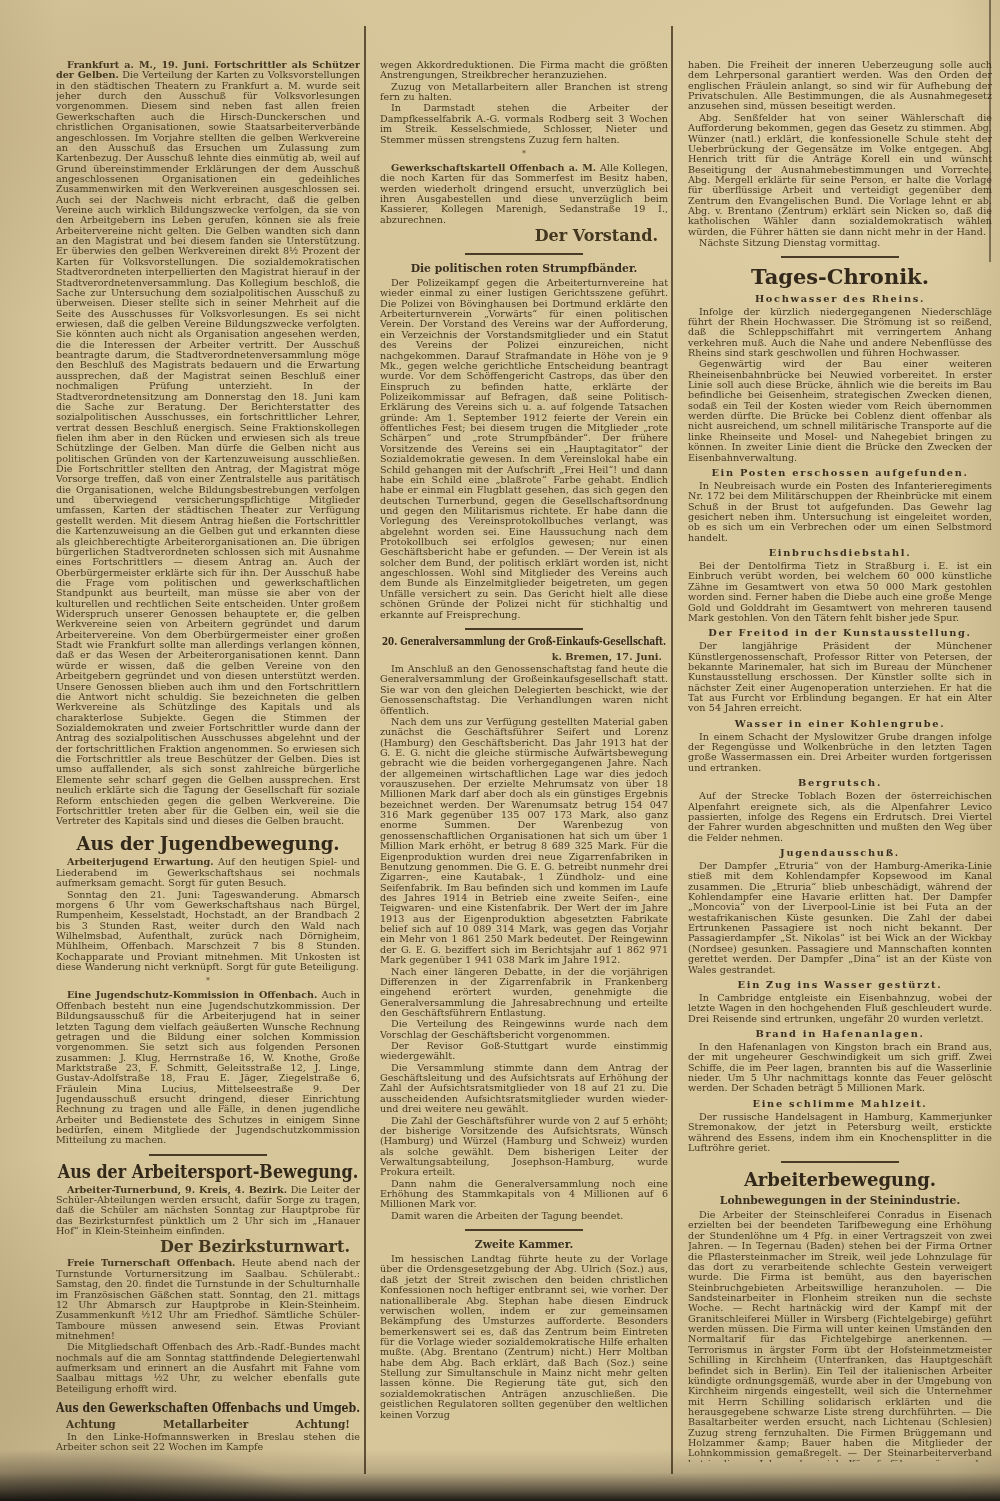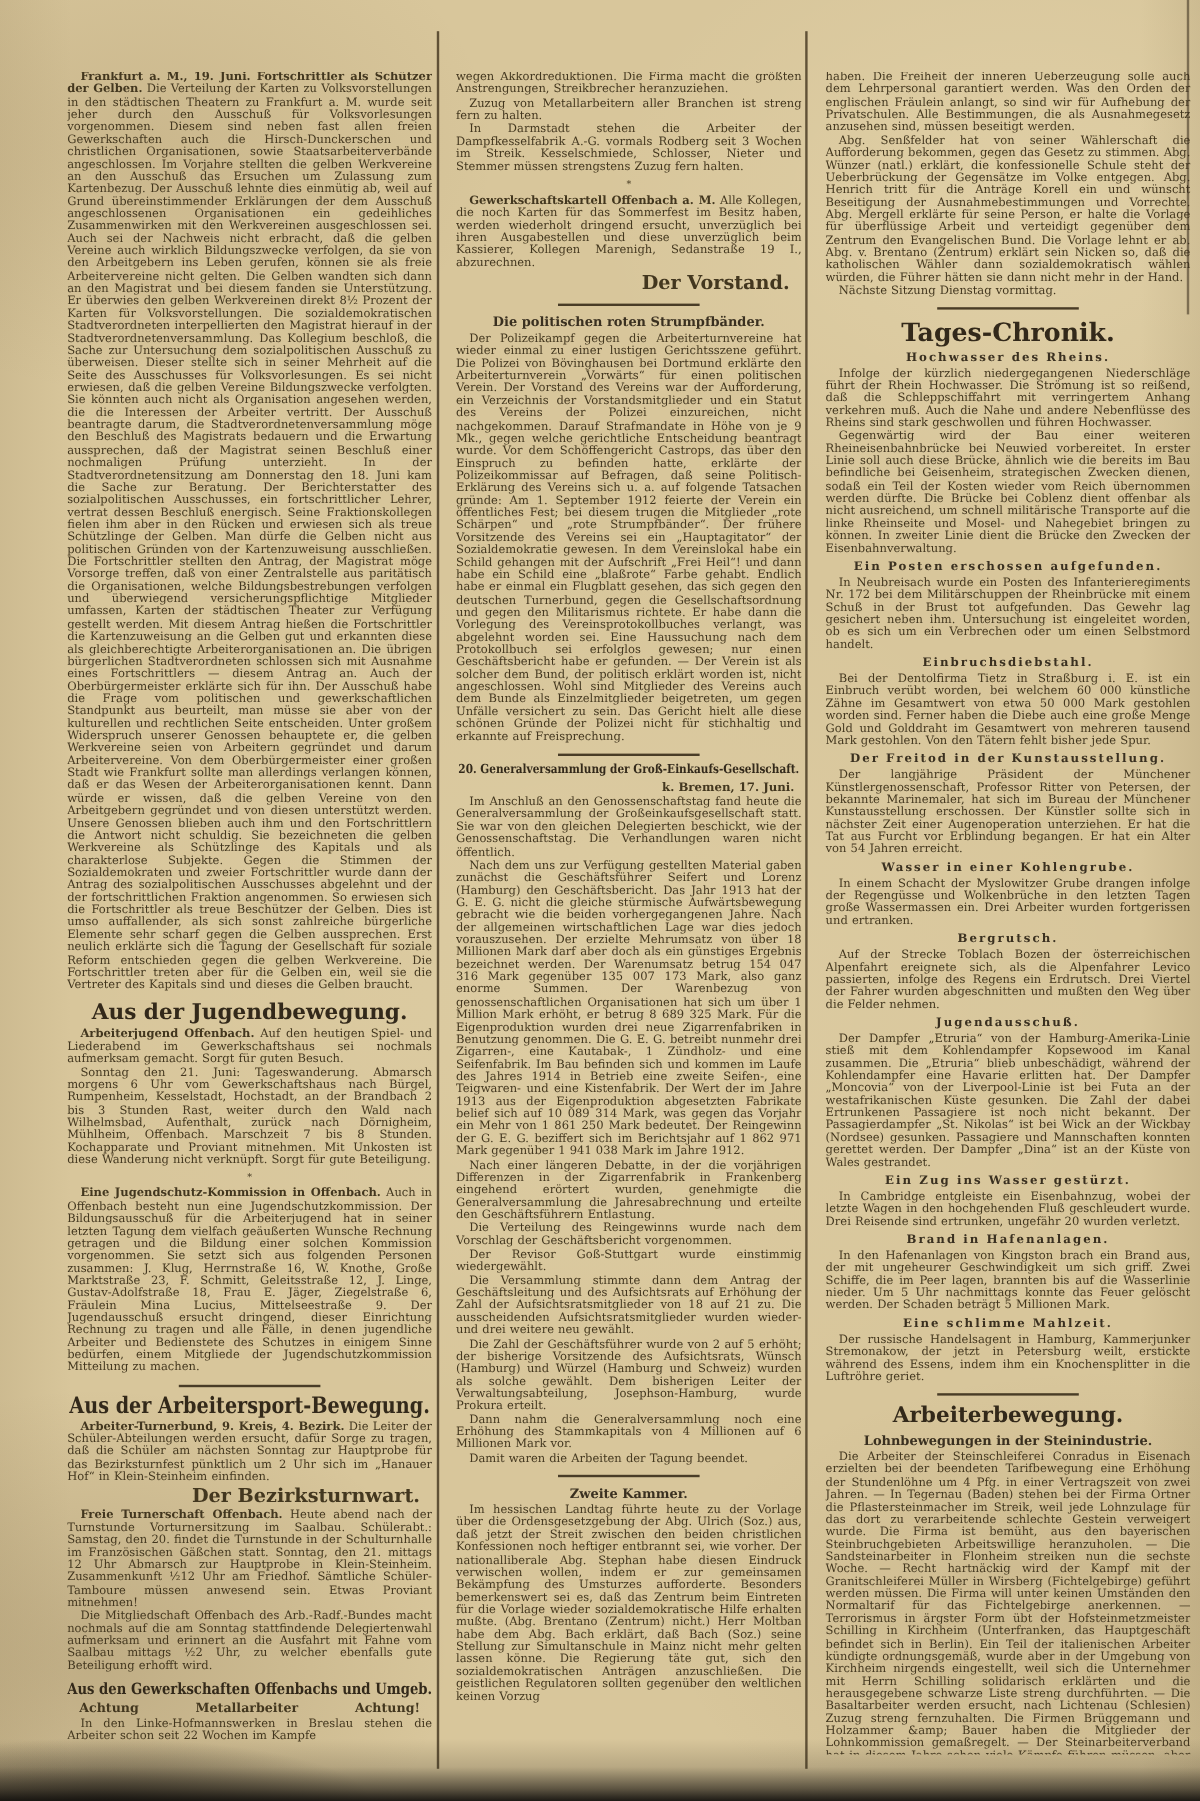--- a/index.html
+++ b/index.html
@@ -56,21 +56,21 @@
   .noticerow{display:flex;justify-content:space-between;font-weight:bold;font-size:10.5px;padding:0 10px;margin:3px 0 2px 0;}
 </style>
 </head>
 <body>
 
 <div class="page">
   <div class="cols">
     <div class="col col1">
         <p class="para"><b class="lead">Frankfurt a. M., 19. Juni. Fortschrittler als Schützer der Gelben.</b> <span>Die Verteilung der Karten zu Volksvorstellungen in den städtischen Theatern zu Frankfurt a. M. wurde seit jeher durch den Ausschuß für Volksvorlesungen vorgenommen. Diesem sind neben fast allen freien Gewerkschaften auch die Hirsch-Dunckerschen und christlichen Organisationen, sowie Staatsarbeiterverbände angeschlossen. Im Vorjahre stellten die gelben Werkvereine an den Ausschuß das Ersuchen um Zulassung zum Kartenbezug. Der Ausschuß lehnte dies einmütig ab, weil auf Grund übereinstimmender Erklärungen der dem Ausschuß angeschlossenen Organisationen ein gedeihliches Zusammenwirken mit den Werkvereinen ausgeschlossen sei. Auch sei der Nachweis nicht erbracht, daß die gelben Vereine auch wirklich Bildungszwecke verfolgen, da sie von den Arbeitgebern ins Leben gerufen, können sie als freie Arbeitervereine nicht gelten. Die Gelben wandten sich dann an den Magistrat und bei diesem fanden sie Unterstützung. Er überwies den gelben Werkvereinen direkt 8½ Prozent der Karten für Volksvorstellungen. Die sozialdemokratischen Stadtverordneten interpellierten den Magistrat hierauf in der Stadtverordnetenversammlung. Das Kollegium beschloß, die Sache zur Untersuchung dem sozialpolitischen Ausschuß zu überweisen. Dieser stellte sich in seiner Mehrheit auf die Seite des Ausschusses für Volksvorlesungen. Es sei nicht erwiesen, daß die gelben Vereine Bildungszwecke verfolgten. Sie könnten auch nicht als Organisation angesehen werden, die die Interessen der Arbeiter vertritt. Der Ausschuß beantragte darum, die Stadtverordnetenversammlung möge den Beschluß des Magistrats bedauern und die Erwartung aussprechen, daß der Magistrat seinen Beschluß einer nochmaligen Prüfung unterzieht. In der Stadtverordnetensitzung am Donnerstag den 18. Juni kam die Sache zur Beratung. Der Berichterstatter des sozialpolitischen Ausschusses, ein fortschrittlicher Lehrer, vertrat dessen Beschluß energisch. Seine Fraktionskollegen fielen ihm aber in den Rücken und erwiesen sich als treue Schützlinge der Gelben. Man dürfe die Gelben nicht aus politischen Gründen von der Kartenzuweisung ausschließen. Die Fortschrittler stellten den Antrag, der Magistrat möge Vorsorge treffen, daß von einer Zentralstelle aus paritätisch die Organisationen, welche Bildungsbestrebungen verfolgen und überwiegend versicherungspflichtige Mitglieder umfassen, Karten der städtischen Theater zur Verfügung gestellt werden. Mit diesem Antrag hießen die Fortschrittler die Kartenzuweisung an die Gelben gut und erkannten diese als gleichberechtigte Arbeiterorganisationen an. Die übrigen bürgerlichen Stadtverordneten schlossen sich mit Ausnahme eines Fortschrittlers — diesem Antrag an. Auch der Oberbürgermeister erklärte sich für ihn. Der Ausschuß habe die Frage vom politischen und gewerkschaftlichen Standpunkt aus beurteilt, man müsse sie aber von der kulturellen und rechtlichen Seite entscheiden. Unter großem Widerspruch unserer Genossen behauptete er, die gelben Werkvereine seien von Arbeitern gegründet und darum Arbeitervereine. Von dem Oberbürgermeister einer großen Stadt wie Frankfurt sollte man allerdings verlangen können, daß er das Wesen der Arbeiterorganisationen kennt. Dann würde er wissen, daß die gelben Vereine von den Arbeitgebern gegründet und von diesen unterstützt werden. Unsere Genossen blieben auch ihm und den Fortschrittlern die Antwort nicht schuldig. Sie bezeichneten die gelben Werkvereine als Schützlinge des Kapitals und als charakterlose Subjekte. Gegen die Stimmen der Sozialdemokraten und zweier Fortschrittler wurde dann der Antrag des sozialpolitischen Ausschusses abgelehnt und der der fortschrittlichen Fraktion angenommen. So erwiesen sich die Fortschrittler als treue Beschützer der Gelben. Dies ist umso auffallender, als sich sonst zahlreiche bürgerliche Elemente sehr scharf gegen die Gelben aussprechen. Erst neulich erklärte sich die Tagung der Gesellschaft für soziale Reform entschieden gegen die gelben Werkvereine. Die Fortschrittler treten aber für die Gelben ein, weil sie die Vertreter des Kapitals sind und dieses die Gelben braucht.</span></p>
         <h2 class="headline lg">Aus der Jugendbewegung.</h2>
-        <p class="para"><b class="lead">Arbeiterjugend Offenbach.</b> <span>Auf den heutigen Spiel- und Liederabend im Gewerkschaftshaus sei nochmals aufmerksam gemacht. Sorgt für guten Besuch.</span></p>
+        <p class="para"><b class="lead">Arbeiterjugend Erwartung.</b> <span>Auf den heutigen Spiel- und Liederabend im Gewerkschaftshaus sei nochmals aufmerksam gemacht. Sorgt für guten Besuch.</span></p>
         <p class="para"><span>Sonntag den 21. Juni: Tageswanderung. Abmarsch morgens 6 Uhr vom Gewerkschaftshaus nach Bürgel, Rumpenheim, Kesselstadt, Hochstadt, an der Brandbach 2 bis 3 Stunden Rast, weiter durch den Wald nach Wilhelmsbad, Aufenthalt, zurück nach Dörnigheim, Mühlheim, Offenbach. Marschzeit 7 bis 8 Stunden. Kochapparate und Proviant mitnehmen. Mit Unkosten ist diese Wanderung nicht verknüpft. Sorgt für gute Beteiligung.</span></p>
         <div class="star">*</div>
         <p class="para"><b class="lead">Eine Jugendschutz-Kommission in Offenbach.</b> <span>Auch in Offenbach besteht nun eine Jugendschutzkommission. Der Bildungsausschuß für die Arbeiterjugend hat in seiner letzten Tagung dem vielfach geäußerten Wunsche Rechnung getragen und die Bildung einer solchen Kommission vorgenommen. Sie setzt sich aus folgenden Personen zusammen: J. Klug, Herrnstraße 16, W. Knothe, Große Marktstraße 23, F. Schmitt, Geleitsstraße 12, J. Linge, Gustav-Adolfstraße 18, Frau E. Jäger, Ziegelstraße 6, Fräulein Mina Lucius, Mittelseestraße 9. Der Jugendausschuß ersucht dringend, dieser Einrichtung Rechnung zu tragen und alle Fälle, in denen jugendliche Arbeiter und Bedienstete des Schutzes in einigem Sinne bedürfen, einem Mitgliede der Jugendschutzkommission Mitteilung zu machen.</span></p>
         <div class="rule"></div>
         <h2 class="headline lg fit" style="font-size: 16px;">Aus der Arbeitersport-Bewegung.</h2>
         <p class="para"><b class="lead">Arbeiter-Turnerbund, 9. Kreis, 4. Bezirk.</b> <span>Die Leiter der Schüler-Abteilungen werden ersucht, dafür Sorge zu tragen, daß die Schüler am nächsten Sonntag zur Hauptprobe für das Bezirksturnfest pünktlich um 2 Uhr sich im „Hanauer Hof“ in Klein-Steinheim einfinden.</span></p>
         <div class="sig">Der Bezirksturnwart.</div>
         <p class="para"><b class="lead">Freie Turnerschaft Offenbach.</b> <span>Heute abend nach der Turnstunde Vorturnersitzung im Saalbau. Schülerabt.: Samstag, den 20. findet die Turnstunde in der Schulturnhalle im Französischen Gäßchen statt. Sonntag, den 21. mittags 12 Uhr Abmarsch zur Hauptprobe in Klein-Steinheim. Zusammenkunft ½12 Uhr am Friedhof. Sämtliche Schüler-Tamboure müssen anwesend sein. Etwas Proviant mitnehmen!</span></p>
         <p class="para"><span>Die Mitgliedschaft Offenbach des Arb.-Radf.-Bundes macht nochmals auf die am Sonntag stattfindende Delegiertenwahl aufmerksam und erinnert an die Ausfahrt mit Fahne vom Saalbau mittags ½2 Uhr, zu welcher ebenfalls gute Beteiligung erhofft wird.</span></p>
         <h2 class="headline xl fit" style="font-size: 11px;">Aus den Gewerkschaften Offenbachs und Umgeb.</h2>

